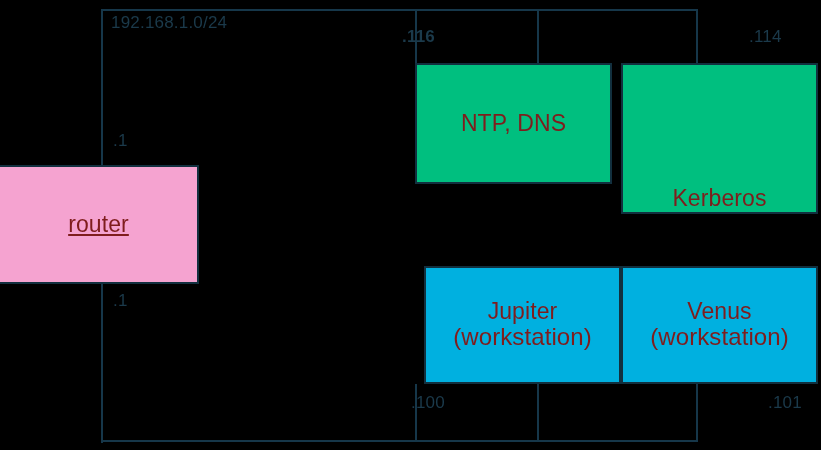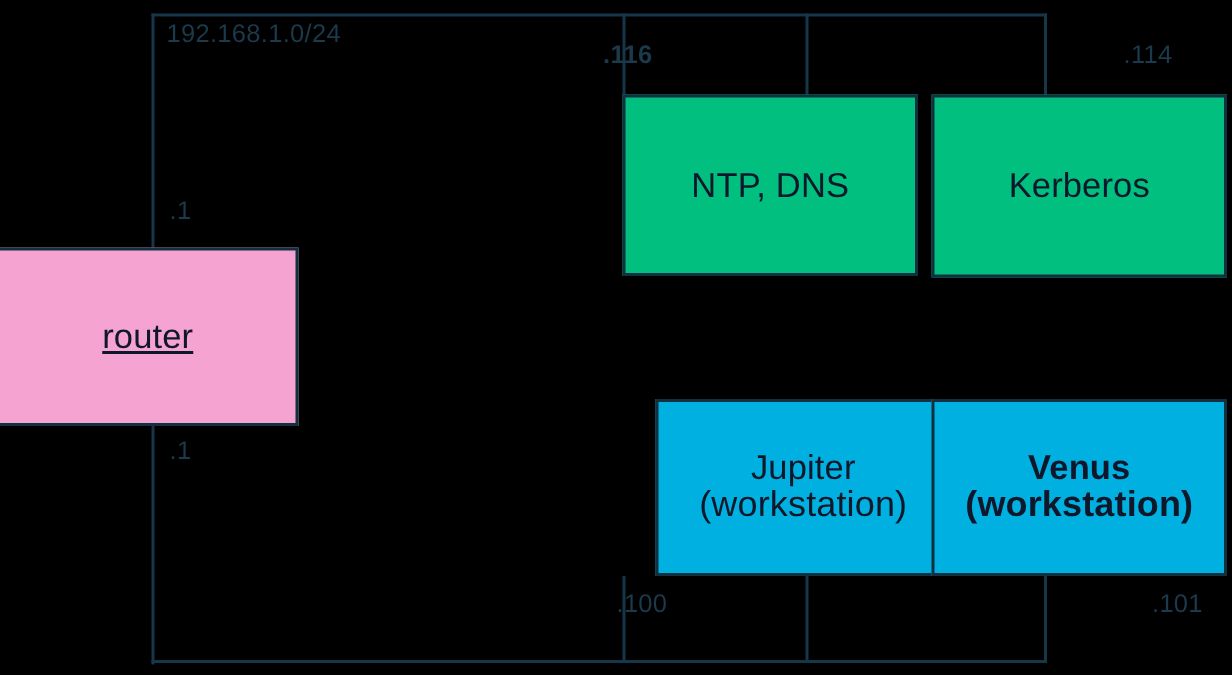--- a/index.html
+++ b/index.html
@@ -24,21 +24,21 @@
 
   
   .node {
     position: absolute;
     box-sizing: border-box;
     border: 2px solid #12303f;
     display: flex;
     flex-direction: column;
     align-items: center;
     justify-content: center;
-    color: #0f172a;
+    color: #7f1d1d;
     text-align: center;
     line-height: 1.12;
   }
   .node .title {
     font-size: 23px;
     letter-spacing: 0.1px;
   }
   .node .sub {
     font-size: 24px;
     letter-spacing: 0.1px;
@@ -92,27 +92,27 @@
   <div class="label" style="left:768px; top:393px;text-align:center;">.101</div>
 
   <div class="node router" style="left:-2px; top:165px; width:201px; height:119px; background:#f5a3d0;">
     <span class="title">router</span>
   </div>
 
   <div class="node" style="left:415px; top:63px; width:197px; height:121px; background:#00bf7f;">
     <span class="title">NTP, DNS</span>
   </div>
 
-  <div class="node" style="left:621px; top:63px; width:197px; height:122px; background:#00bf7f;">
+  <div class="node" style="left:621px; top:63px; width:197px; height:151px; background:#00bf7f;justify-content:flex-end;">
     <span class="title">Kerberos</span>
   </div>
 
-  <div class="node" style="left:437px; top:266px; width:197px; height:118px; background:#00b0e0;">
+  <div class="node" style="left:424px; top:266px; width:197px; height:118px; background:#00b0e0;">
     <span class="title">Jupiter</span>
     <span class="sub">(workstation)</span>
   </div>
 
-  <div class="node" style="left:621px; top:266px; width:197px; height:118px; background:#00b0e0;font-weight:bold;">
+  <div class="node" style="left:621px; top:266px; width:197px; height:118px; background:#00b0e0;">
     <span class="title">Venus</span>
     <span class="sub">(workstation)</span>
   </div>
 
 </div>
 
 </body></html>

